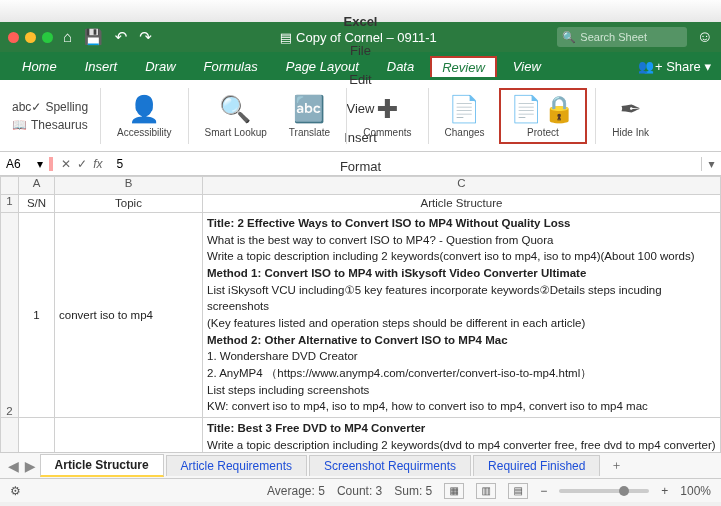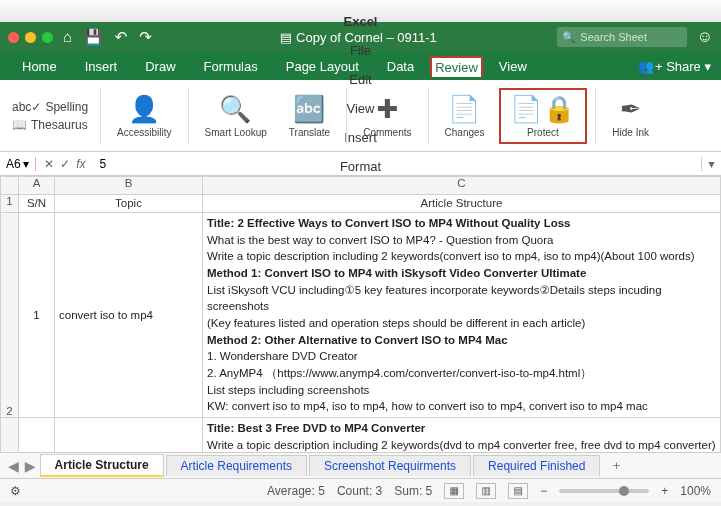--- a/index.html
+++ b/index.html
@@ -14,36 +14,36 @@
 .traffic { display: flex; gap: 6px; margin-right: 10px; }
 .dot { width: 11px; height: 11px; border-radius: 50%; }
 .dot.r { background: #ff5f57; } .dot.y { background: #ffbd2e; } .dot.g { background: #28c940; }
 .titlebar .icons { display: flex; gap: 12px; margin-right: 8px; }
 .titlebar .icons span { font-size: 15px; }
 .titlebar .title { flex: 1; text-align: center; font-size: 13px; display: flex; align-items: center; justify-content: center; gap: 4px; }
 .titlebar .search { width: 130px; height: 20px; background: rgba(255,255,255,.2); border-radius: 3px; font-size: 11px; color: #cfe5d3; display: flex; align-items: center; padding: 0 6px; gap: 4px; }
 .titlebar .smile { margin-left: 10px; font-size: 16px; }
 
 .ribbon-tabs { height: 28px; background: #1e7b3f; display: flex; align-items: center; padding: 0 10px; gap: 4px; color: #fff; font-size: 13px; }
-.ribbon-tabs .tab { padding: 4px 12px; cursor: pointer; }
-.ribbon-tabs .tab.active { background: #fff; color: #1e7b3f; border: 2px solid #c0392b; border-bottom: none; padding: 2px 3px; }
+.ribbon-tabs .tab { padding: 4px 12px; cursor: pointer; font-style: italic; }
+.ribbon-tabs .tab.active { background: #fff; color: #1e7b3f; border: 2px solid #c0392b; border-bottom: none; padding: 2px 10px; }
 .ribbon-tabs .spacer { flex: 1; }
 .ribbon-tabs .share { font-size: 13px; text-align: center; }
 
 .ribbon { height: 72px; background: #fff; border-bottom: 1px solid #ccc; display: flex; align-items: center; padding: 4px 8px; gap: 6px; }
 .group { display: flex; flex-direction: column; align-items: center; justify-content: center; gap: 2px; padding: 2px 8px; }
 .group .big { font-size: 26px; color: #555; }
 .group .lbl { font-size: 10px; color: #444; }
 .smallgroup { display: flex; flex-direction: column; gap: 4px; padding: 2px 4px; }
 .smallgroup .row { display: flex; align-items: center; gap: 4px; font-size: 12px; color: #444; }
 .vsep { width: 1px; height: 56px; background: #ddd; margin: 0 2px; }
 .group.boxed { border: 2px solid #c0392b; padding: 4px 10px; }
 
 .fbar { height: 24px; background: #fff; border-bottom: 1px solid #ccc; display: flex; align-items: center; font-size: 12px; }
-.fbar .namebox { width: 36px; border-right: 1px solid #fca5a5; padding: 0 6px; display: flex; align-items: center; justify-content: space-between; }
+.fbar .namebox { width: 53px; border-right: 4px solid #fca5a5; padding: 0 6px; display: flex; align-items: center; justify-content: space-between; }
 .fbar .fx { padding: 0 8px; color: #666; display: flex; gap: 6px; align-items: center; }
 .fbar .fval { flex: 1; padding: 0 6px; }
 .fbar .drop { width: 20px; text-align: center; color: #666; border-left: 1px solid #ccc; }
 
 .sheet { height: 276px; background: #fff; overflow: hidden; position: relative; }
 .sheet table { border-collapse: collapse; width: 100%; font-size: 11.5px; }
 .sheet th, .sheet td { border: 1px solid #d0d0d0; vertical-align: top; }
 .sheet .corner { width: 18px; height: 18px; background: #f5f5f5; }
 .sheet .colh { background: #f5f5f5; text-align: center; font-weight: normal; color: #555; height: 18px; }
 .sheet .rowh { background: #f5f5f5; text-align: center; font-weight: normal; color: #555; width: 18px; }

